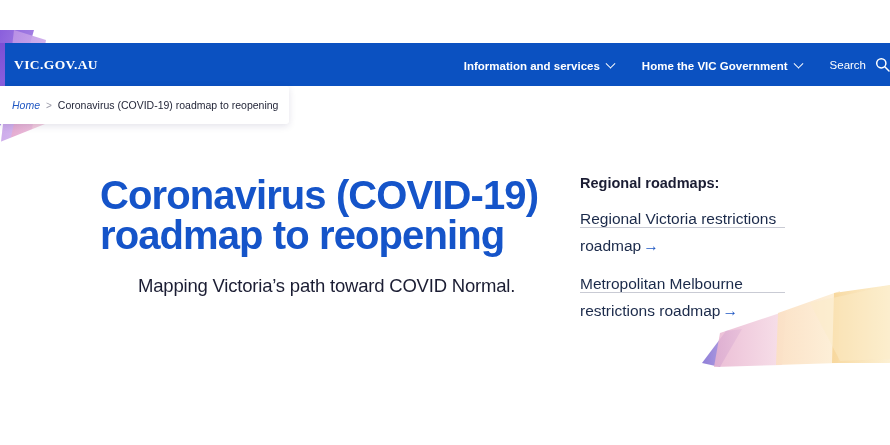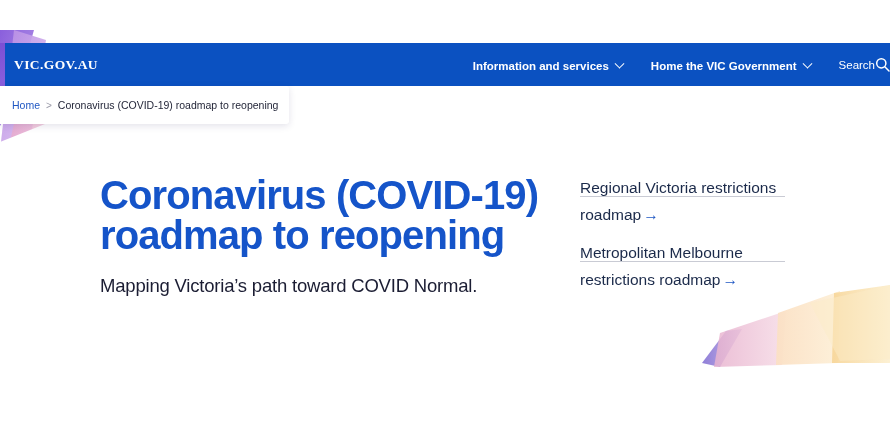--- a/index.html
+++ b/index.html
@@ -79,20 +79,21 @@
   .chevron {
     display: inline-block;
     width: 7px; height: 7px;
     border-right: 1.6px solid #ffffff;
     border-bottom: 1.6px solid #ffffff;
     transform: rotate(45deg) translate(-2px,-2px);
   }
   .search-group {
     display: flex;
     align-items: center;
+    gap: 9px;
     cursor: pointer;
   }
   .search-label {
     color: #ffffff;
     font-size: 11.5px;
     font-weight: normal;
     white-space: nowrap;
   }
   .search-icon svg { display: block; }
 
@@ -107,20 +108,21 @@
     display: flex;
     align-items: center;
     padding-left: 12px;
     z-index: 6;
     white-space: nowrap;
   }
   .crumb-home {
     color: #1f57c3;
     font-size: 10.5px;
     cursor: pointer;
+    font-style: italic;
   }
   .crumb-sep {
     color: #9a9aa8;
     font-size: 10px;
     margin: 0 6px;
   }
   .crumb-current {
     color: #1f2235;
     font-size: 10.5px;
   }
@@ -143,20 +145,21 @@
     line-height: 1.0;
     letter-spacing: -0.9px;
     max-width: 450px;
   }
   .page-subtitle {
     margin-top: 20px;
     color: #1b1d33;
     font-size: 18.5px;
     font-weight: normal;
     letter-spacing: -0.2px;
+    margin-left: 38px;
   }
 
   .side-title {
     color: #1b1d33;
     font-size: 14.5px;
     font-weight: bold;
     margin-bottom: 15px;
   }
   .side-link {
     display: block;
@@ -274,18 +277,19 @@
     <span class="crumb-sep">&gt;</span>
     <span class="crumb-current">Coronavirus (COVID-19) roadmap to reopening</span>
   </div>
 
   <div class="content">
     <div class="col-main">
       <h1 class="page-title">Coronavirus (COVID-19) roadmap to reopening</h1>
       <p class="page-subtitle">Mapping Victoria’s path toward COVID Normal.</p>
     </div>
     <div class="col-side">
+      <div class="side-title">Regional roadmaps:</div>
       <a class="side-link" href="#"><span>Regional Victoria restrictions roadmap</span><span class="arrow">→</span></a>
       <a class="side-link" href="#"><span>Metropolitan Melbourne restrictions roadmap</span><span class="arrow">→</span></a>
     </div>
   </div>
 
 </div>
 
 </body></html>

